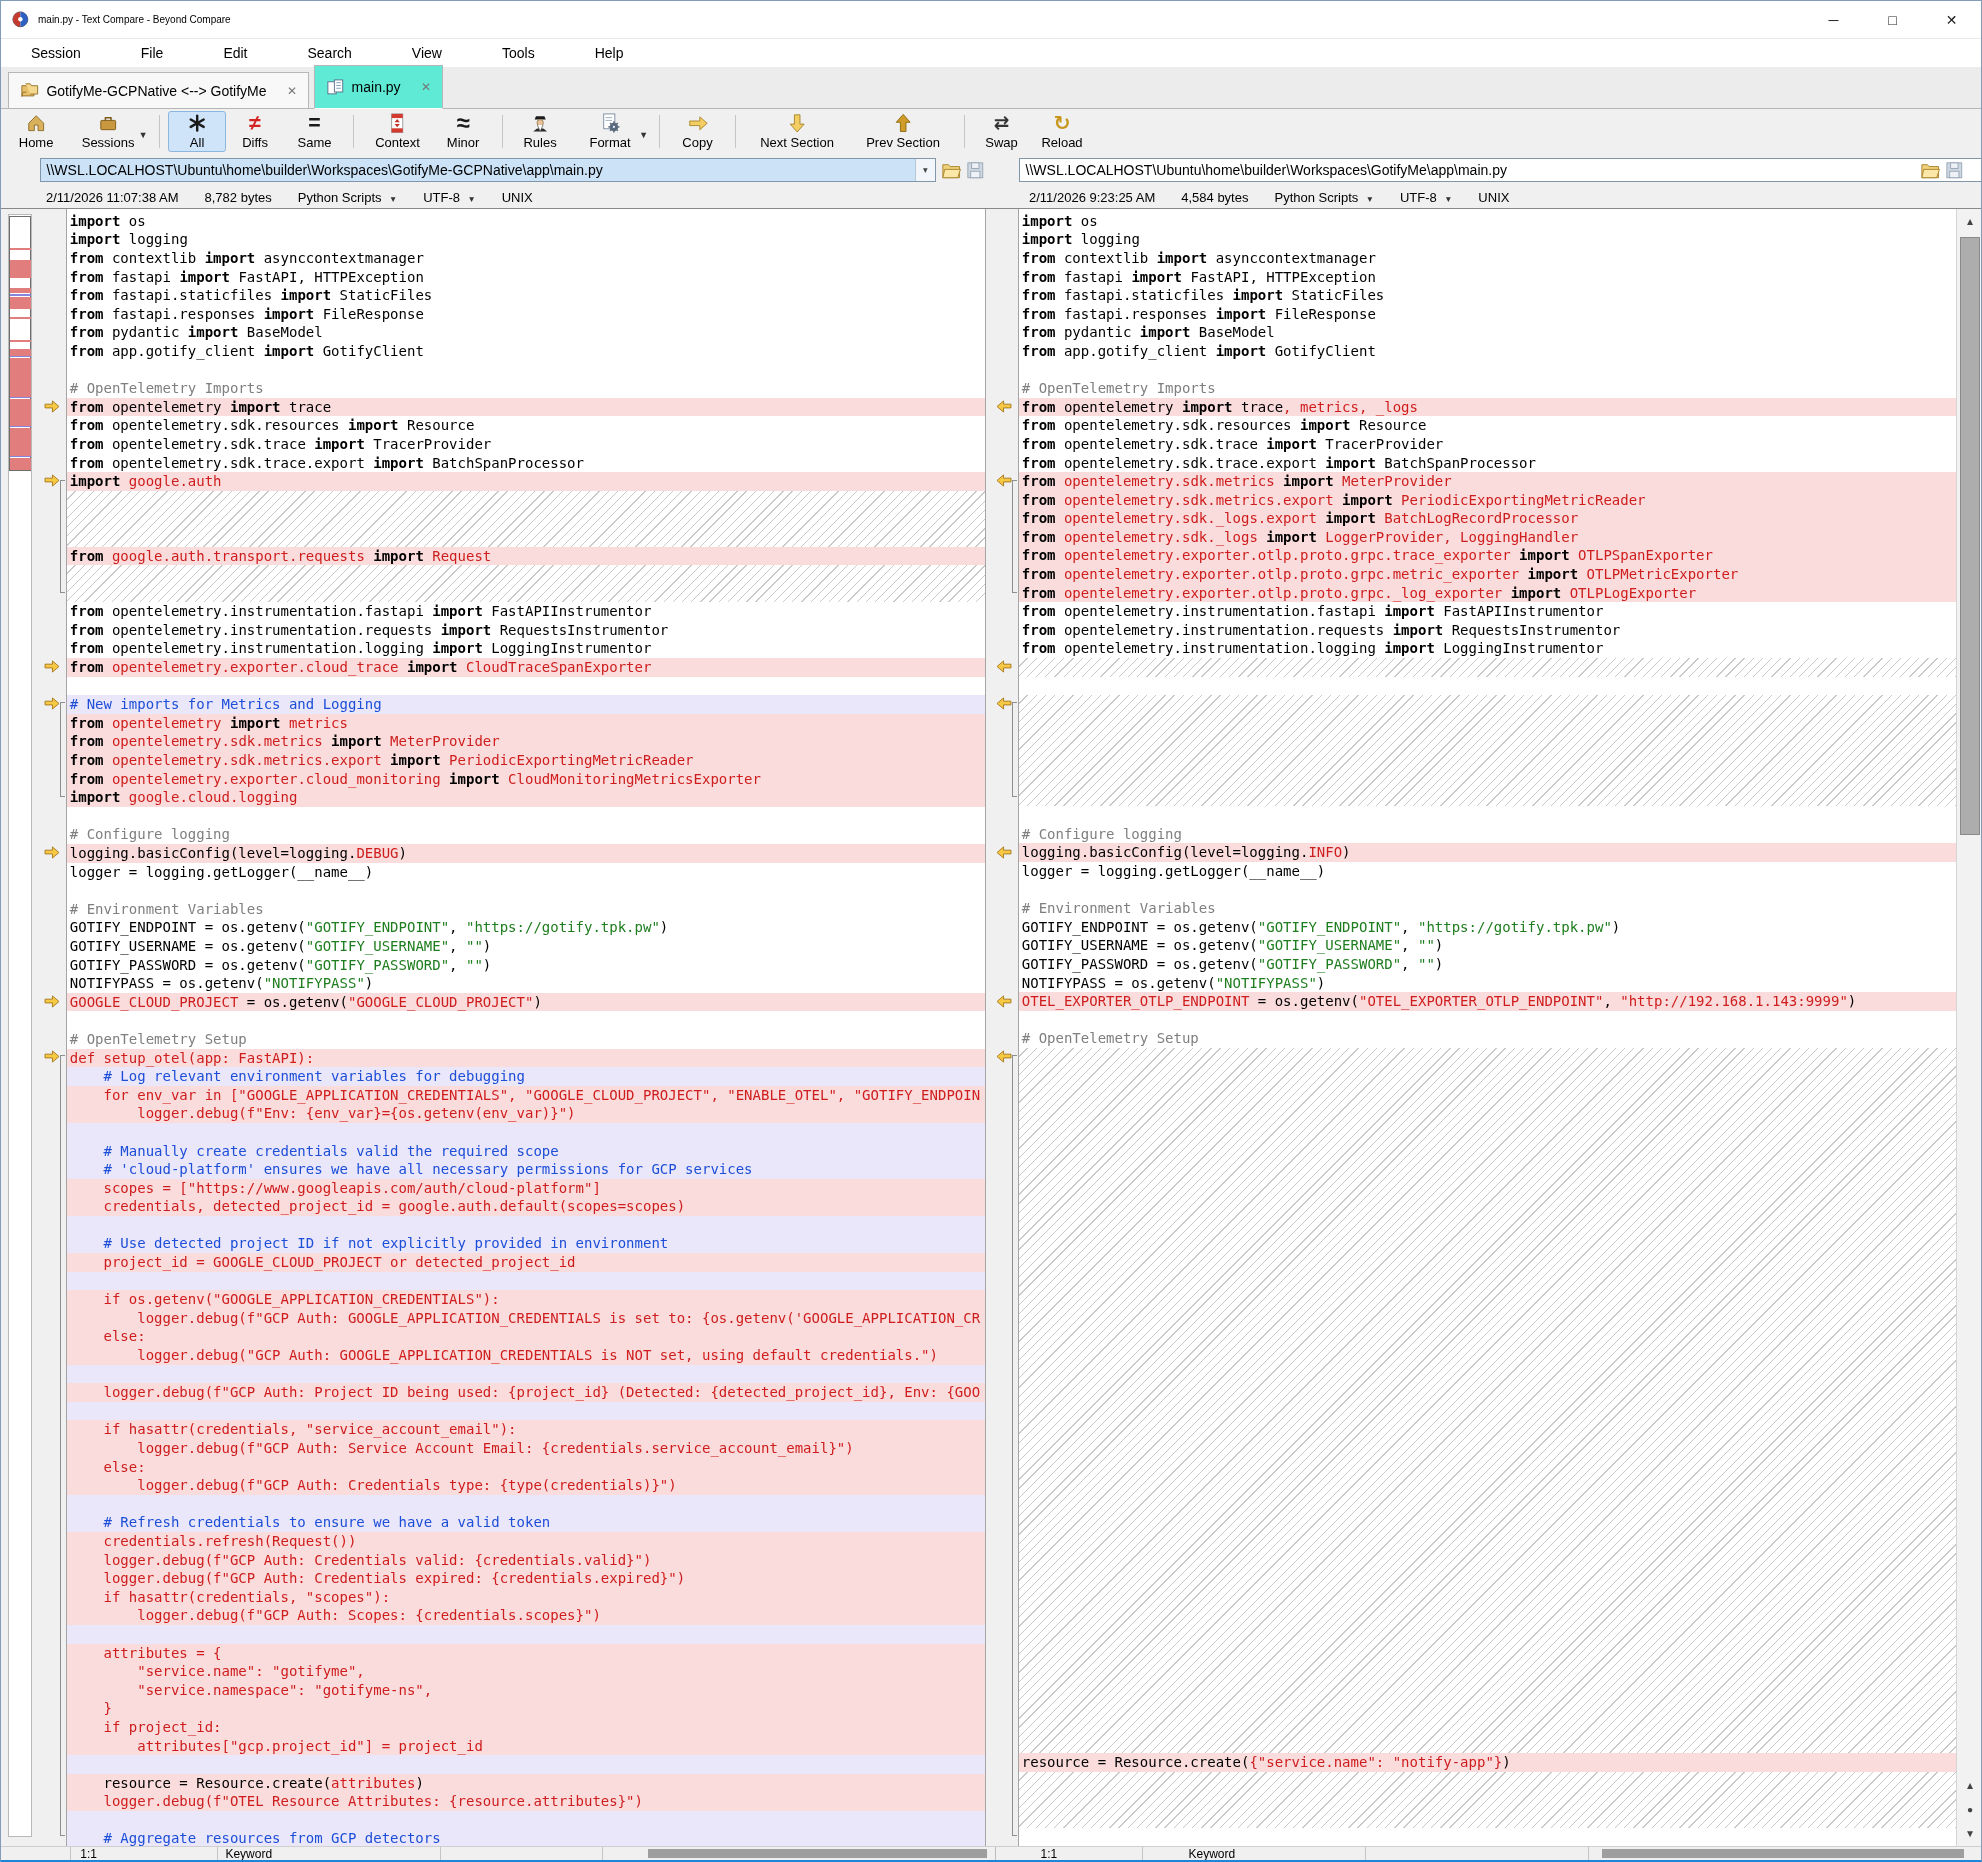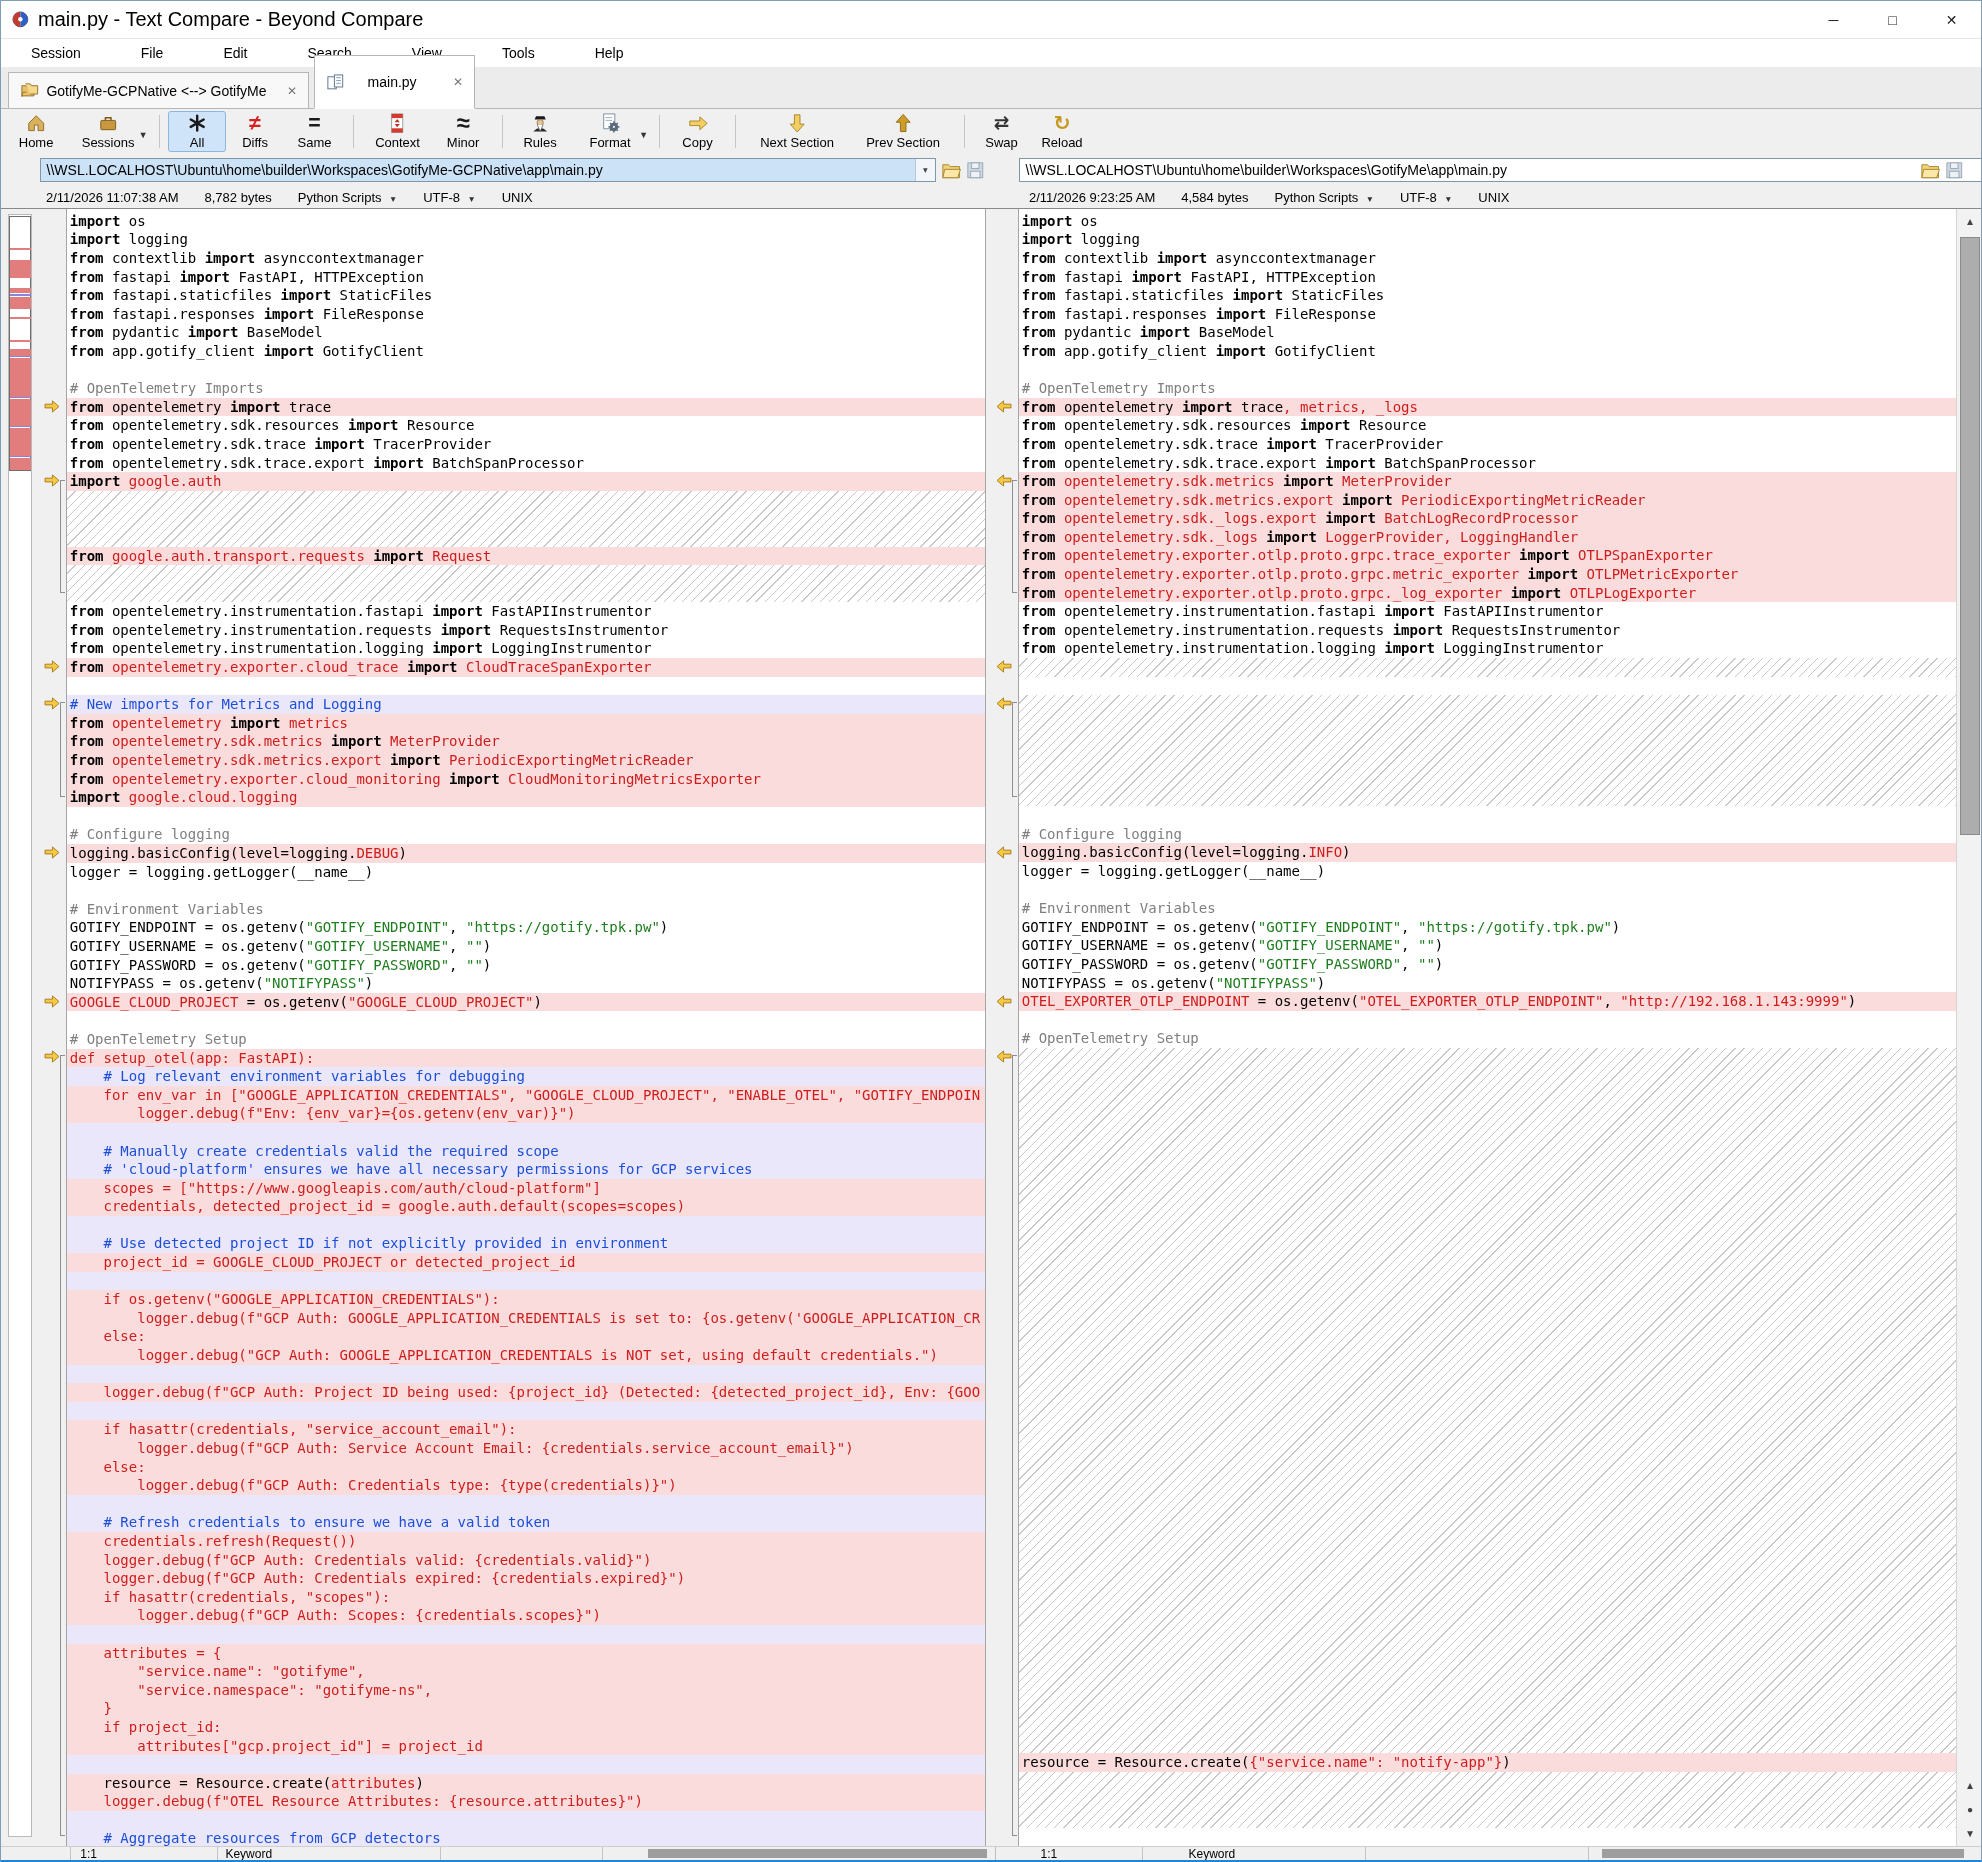--- a/index.html
+++ b/index.html
@@ -4,31 +4,31 @@
 <style>
   * { box-sizing: border-box; margin:0; padding:0; }
   html,body { width:1982px; height:1863px; }
   body {
     position:relative; background:#f0f0f0; overflow:hidden;
     font-family:"Liberation Sans","DejaVu Sans",sans-serif; color:#000;
     border:0.9px solid #7f9db9; border-bottom:3.7px solid #1d86d8;
   }
   
   .titlebar { position:absolute; top:0; left:0; right:0; height:38px; background:#fff; display:flex; align-items:center; border-bottom:0.9px solid #e8e8e8;}
-  .title-text { margin-left:9.3px; font-size:20px; }
+  .title-text { margin-left:9.3px; font-size:10px; }
   .caption { margin-left:auto; display:flex; height:100%; }
   .cap-btn { width:59px; height:100%; display:flex; align-items:center; justify-content:center; font-size:14px; color:#222; }
   .app-icon { margin-left:11px; display:flex; }
   
   .menubar { position:absolute; top:38px; left:0; right:0; height:28px; background:#fff; display:flex; align-items:center; }
   .menu-item { padding:0 30px; font-size:14px; line-height:28px; }
   
   .tabbar { position:absolute; top:66px; left:0; right:0; height:42px; background:#ececec; border-bottom:0.9px solid #b6b6b6; display:flex; align-items:flex-end; padding-left:7.4px; }
   .tab { height:36px; display:flex; align-items:center; padding:0 11px; border:0.9px solid #b6b6b6; border-bottom:none; background:#f8f8f8; font-size:14px; margin-right:4.6px; white-space:nowrap; }
-  .tab.active { background:#ffffff; height:54px; margin-bottom:-0.9px; border-bottom:0.9px solid #fff;gap:16px; }
+  .tab.active { background:#5eead4; height:44px; margin-bottom:-0.9px; border-bottom:0.9px solid #fff; }
   .tab .ticon { margin-right:7.4px; display:flex; }
   .tab .tclose { margin-left:20.4px; color:#777; font-size:12px; }
   
   .toolbar { position:absolute; top:108px; left:0; right:0; height:45px; background:#f0f0f0; display:flex; align-items:stretch; padding:1.9px 0 1.9px 5.6px; }
   .tbtn { display:flex; flex-direction:column; align-items:center; justify-content:center; gap:0.9px; font-size:13px; border:0.9px solid transparent; border-radius:2.8px; position:relative; }
   .tbtn.active { background:#cfe4f8; border-color:#8ab6e0; }
   .tbtn .ticn { height:22px; display:flex; align-items:center; justify-content:center; }
   .tbtn .tcaret { position:absolute; right:1.9px; top:18.6px; font-size:9.3px; color:#333; }
   .tsep { width:0.9px; background:#c6c6c6; margin:3.7px 8.3px; }
   .glyph-red { color:#d42222; font-weight:bold; font-size:21.3px; line-height:20.4px; }

